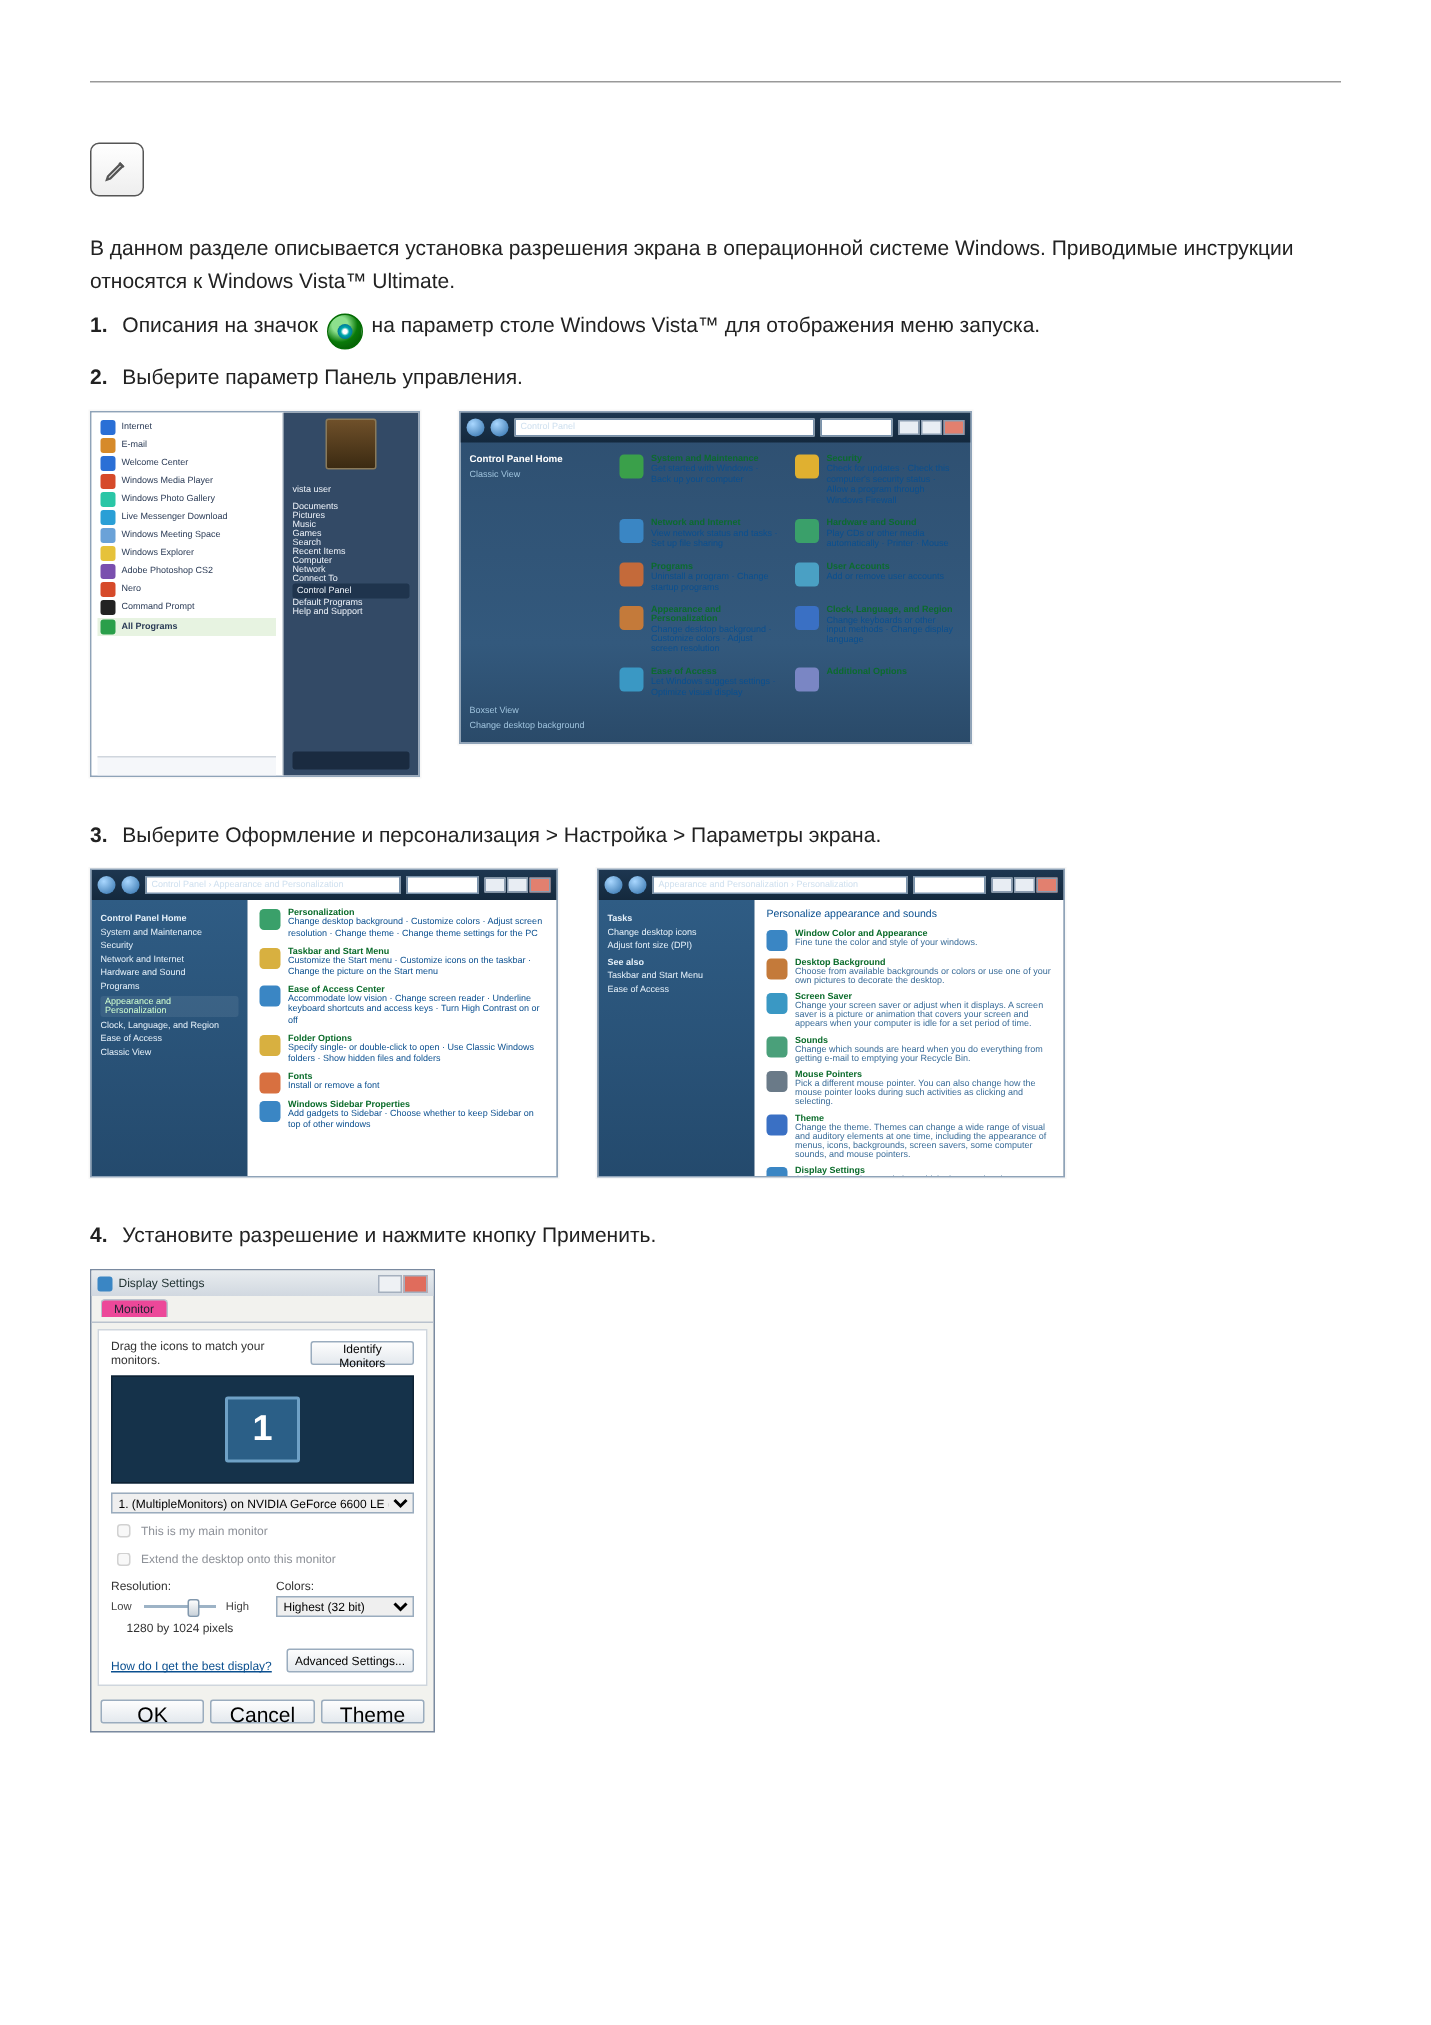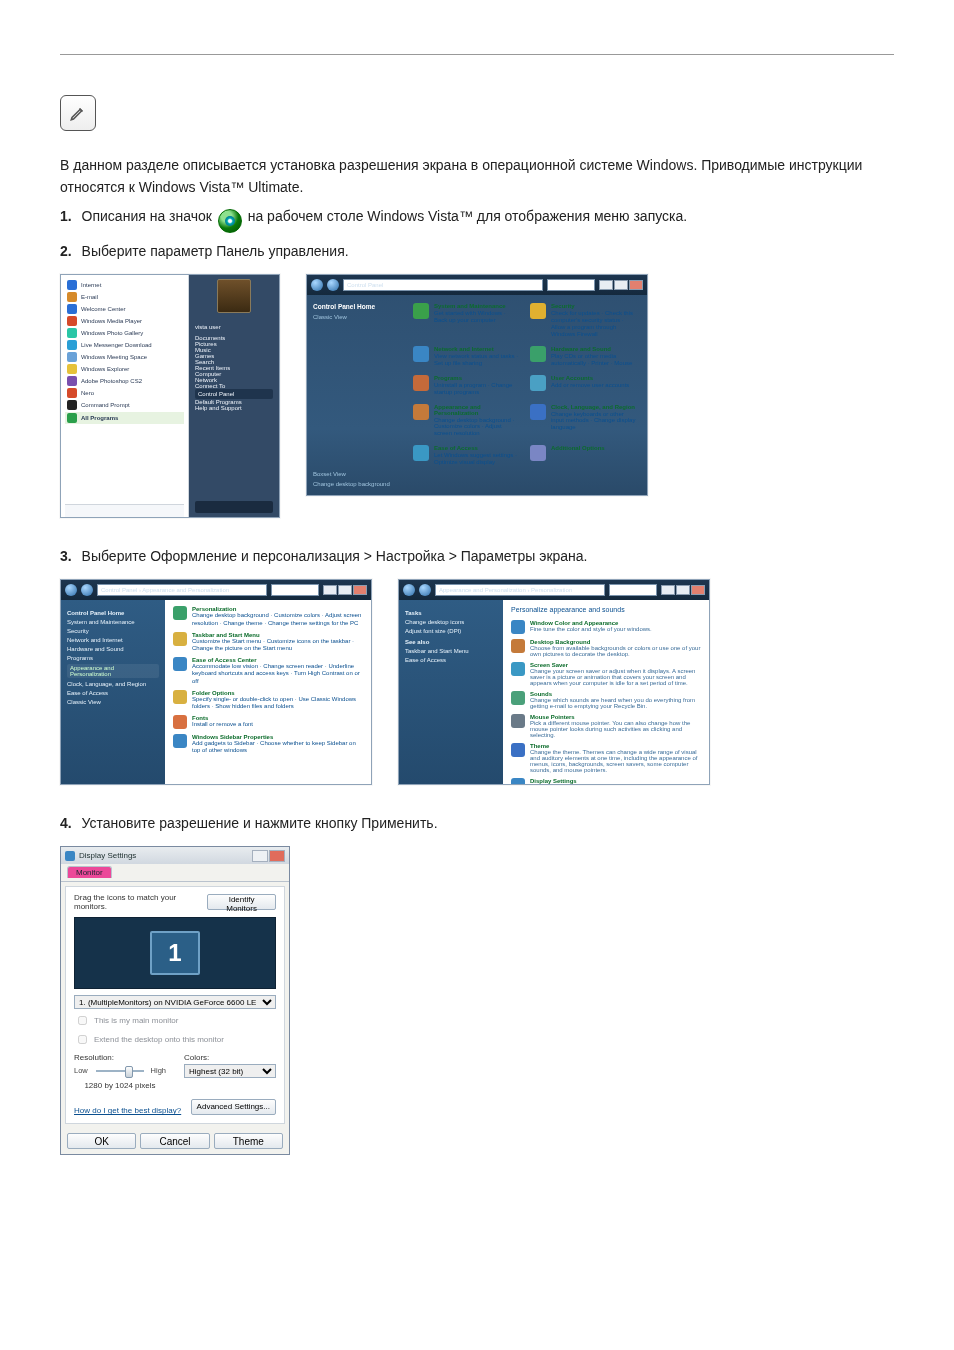--- a/index.html
+++ b/index.html
@@ -78,21 +78,21 @@
   .dlg .chk input{width:9px;height:9px}
   .dlg .rc-row{display:flex;gap:18px;margin-top:6px}
   .dlg .rc-col{flex:1;font-size:8px}
   .dlg .rc-col label{display:block;margin-bottom:2px}
   .dlg .slider{height:13px;position:relative;display:flex;align-items:center;justify-content:space-between;font-size:7.5px;color:#444}
   .dlg .slider .track{position:absolute;left:22px;right:22px;top:6px;height:2px;background:#9db3c6}
   .dlg .slider .knob{position:absolute;left:55%;top:2px;width:6px;height:10px;background:linear-gradient(#fdfdfd,#c9d2da);border:1px solid #8298ad;border-radius:2px}
   .dlg .resline{text-align:center;margin-top:4px;font-size:8px}
   .dlg .link{color:#0a4f8f;text-decoration:underline;font-size:8px;margin-top:8px;display:inline-block}
   .dlg .btnrow{display:flex;justify-content:flex-end;gap:4px;padding:5px 6px}
-  .dlg .btnrow button{font-size:10px;height:16px;width:80px;border:1px solid #9aacbe;background:linear-gradient(#fdfdfd,#e4e9ee);border-radius:2px}
+  .dlg .btnrow button{font-size:14px;height:16px;width:80px;border:1px solid #9aacbe;background:linear-gradient(#fdfdfd,#e4e9ee);border-radius:2px}
   .dlg .idbtn{font-size:8px;height:16px;padding:0 5px;border:1px solid #9aacbe;background:linear-gradient(#fdfdfd,#e4e9ee);border-radius:2px}
   .dlg .toprow{display:flex;align-items:center;justify-content:space-between}
   .dlg .adv{float:right}
 
   .ap-head-addr{flex:1;height:10px;background:#fff;border:1px solid #7a93ac;padding:0 3px;line-height:10px}
 </style>
 </head>
 <body>
 
 <div class="page">
@@ -108,21 +108,21 @@
   </div>
 
   <div class="section">В данном разделе описывается установка разрешения экрана в операционной системе Windows. Приводимые инструкции относятся к Windows Vista™ Ultimate.</div>
 
   <div class="step">
     <span class="step-num">1.</span>
     <span>Описания на значок </span>
     <span class="inline-orb">
         <span></span>
       </span>
-    <span> на рабочем столе Windows Vista™ для отображения меню запуска.</span>
+    <span> на параметр столе Windows Vista™ для отображения меню запуска.</span>
   </div>
 
   <div class="step">
     <span class="step-num">2.</span>
     <span>Выберите параметр Панель управления.</span>
   </div>
 
   <div class="img-row">
 
     <div class="thumb startmenu">
@@ -461,21 +461,21 @@
             </div>
             <div class="resline">1280 by 1024 pixels</div>
           </div>
           <div class="rc-col">
             <label>Colors:</label>
             <select>
               <option>Highest (32 bit)</option>
             </select>
           </div>
         </div>
-        <div style="display:flex;justify-content:space-between;align-items:center;margin-top:8px">
+        <div style="display:flex;justify-content:space-between;align-items:flex-end;margin-top:8px">
           <a class="link">How do I get the best display?</a>
           <button class="idbtn adv">Advanced Settings...</button>
         </div>
       </div>
       <div class="btnrow">
         <button>OK</button>
         <button>Cancel</button>
         <button>Theme</button>
       </div>
     </div>

